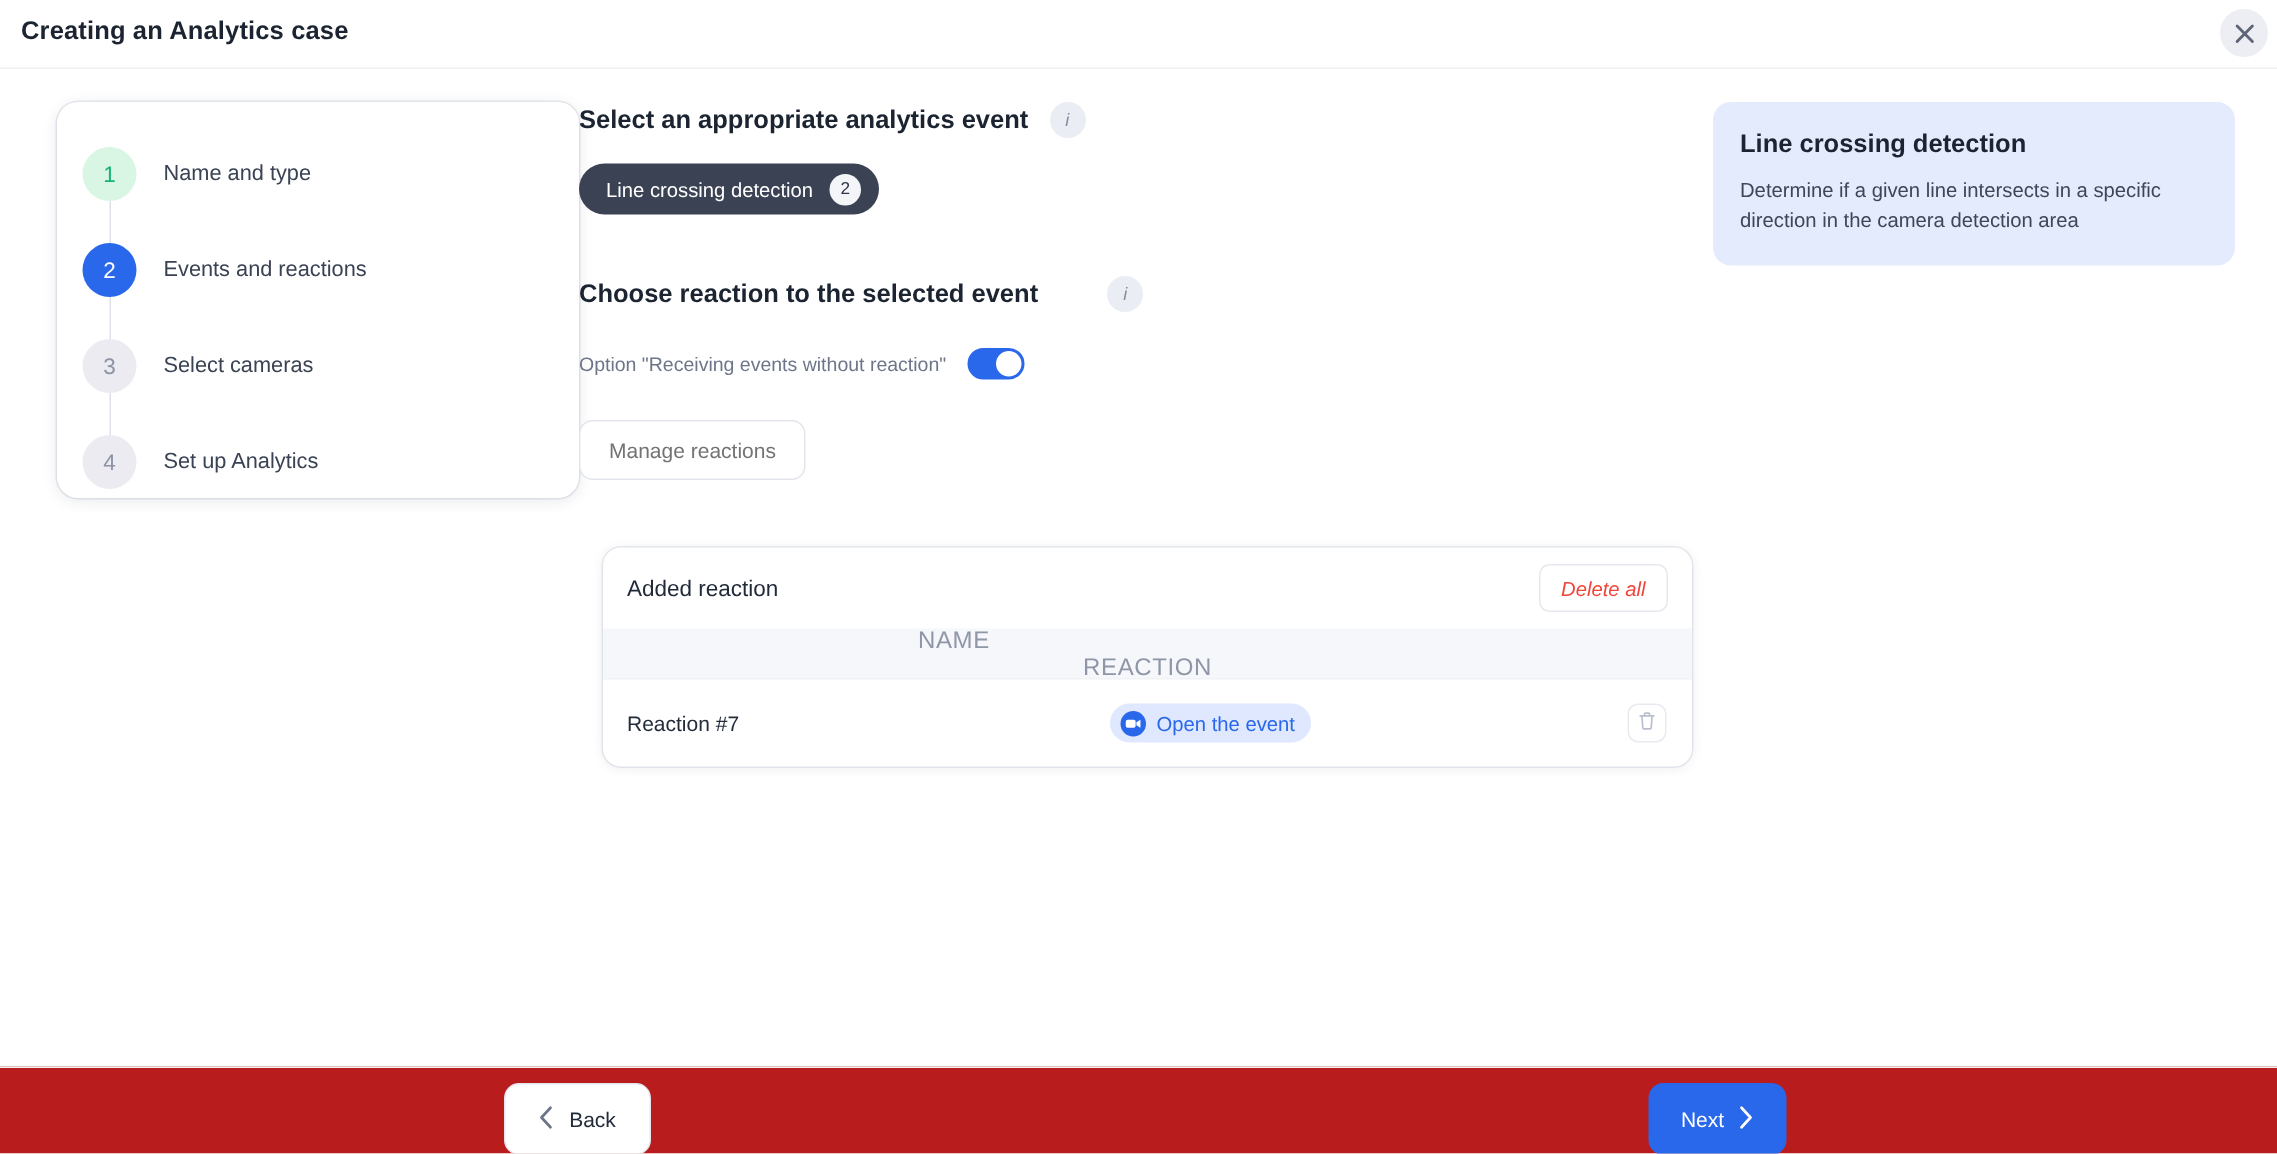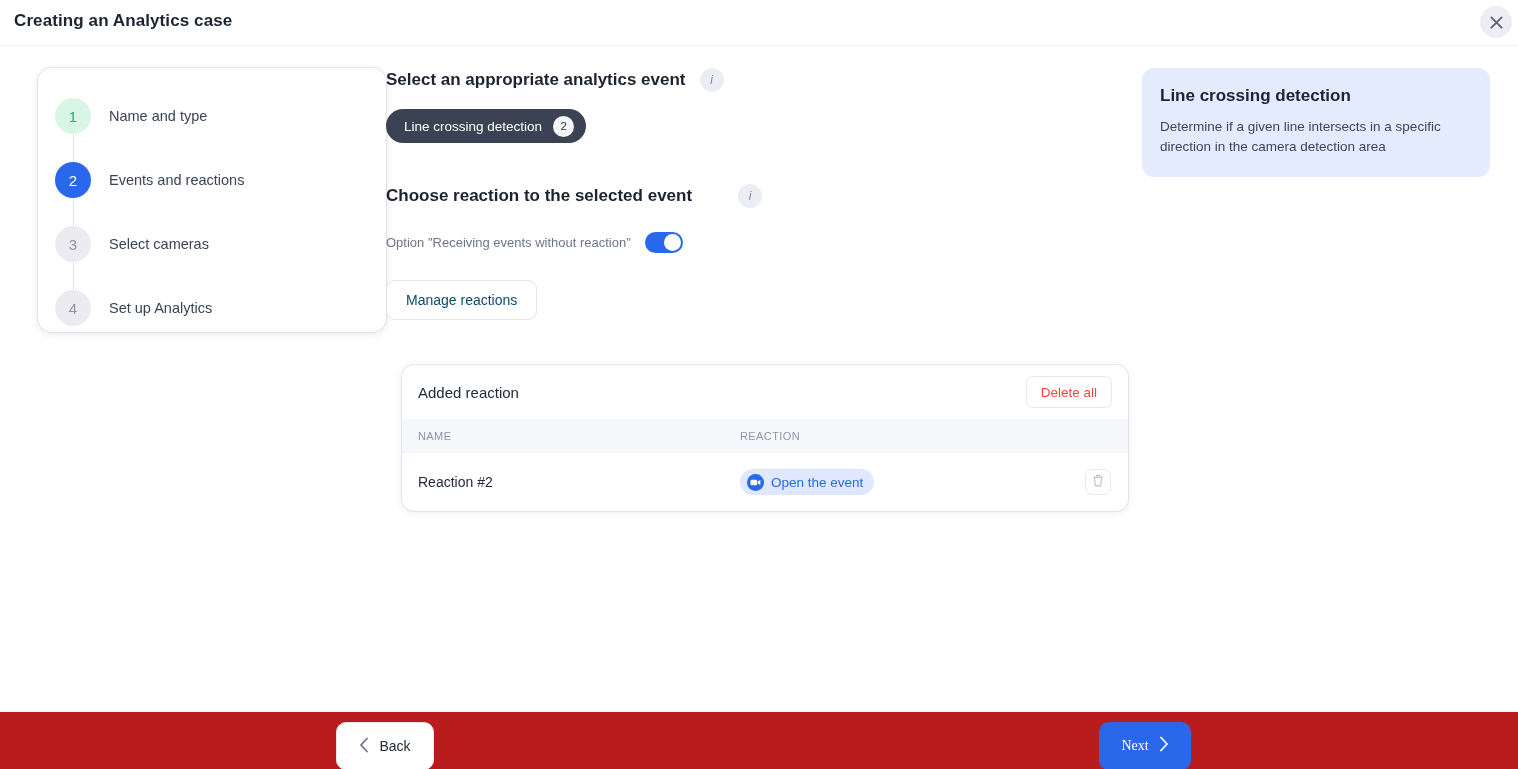--- a/index.html
+++ b/index.html
@@ -193,21 +193,21 @@
     display: inline-flex;
     align-items: center;
     justify-content: center;
     height: 40px;
     margin-top: 27px;
     padding: 0 19px;
     border: 1px solid #e2e5ec;
     border-radius: 9px;
     background: #ffffff;
     font-size: 14px;
-    color: #0c4a6e;
+    color: #737373;
     font-family: inherit;
     cursor: pointer;
   }
 
   
   .table-card {
     position: absolute;
     left: 402px;
     top: 365px;
     width: 726px;
@@ -227,29 +227,31 @@
   .delete-all-button {
     height: 32px;
     padding: 0 14px;
     border: 1px solid #e6e8ef;
     border-radius: 7px;
     background: #ffffff;
     color: #f0453a;
     font-size: 13.5px;
     font-family: inherit;
     cursor: pointer;
+    font-style: italic;
   }
   .table-colhead {
     display: flex;
     align-items: center;
     height: 33px;
     background: #f6f7fb;
-    font-size: 11px;
+    font-size: 16px;
     letter-spacing: 0.4px;
     color: #8f96a8;
+    flex-direction: column;
   }
   .col-name     { width: 338px; padding-left: 16px; }
   .col-reaction { flex: 1; }
   .col-actions  { width: 60px; }
 
   .table-row {
     display: flex;
     align-items: center;
     height: 59px;
     border-top: 1px solid #f0f2f6;
@@ -349,21 +351,21 @@
     height: 48px;
     border: none;
     border-radius: 10px;
     background: #2968ea;
     display: flex;
     align-items: center;
     justify-content: center;
     gap: 10px;
     font-size: 14px;
     color: #ffffff;
-    font-family: Liberation Serif, serif;
+    font-family: Liberation Sans, sans-serif;
     cursor: pointer;
   }
 </style>
 </head>
 <body>
 
 <div class="window">
 
   <div class="titlebar">
     <div class="titlebar-title">Creating an Analytics case</div>
@@ -438,21 +440,21 @@
       <button class="delete-all-button">Delete all</button>
     </div>
 
     <div class="table-colhead">
       <span class="col-name">NAME</span>
       <span class="col-reaction">REACTION</span>
       <span class="col-actions"></span>
     </div>
 
     <div class="table-row">
-      <span class="col-name">Reaction #2</span>
+      <span class="col-name">Reaction #7</span>
       <span class="col-reaction">
         <span class="reaction-pill">
           <span class="cam-badge">
             <svg width="11" height="9" viewBox="0 0 11 9" aria-hidden="true">
               <rect x="0.5" y="1.8" width="6.6" height="5.4" rx="1.3" fill="#ffffff"></rect>
               <path d="M7.6 3.5 L10.3 1.9 L10.3 7.1 L7.6 5.5 Z" fill="#ffffff"></path>
             </svg>
           </span>
           <span>Open the event</span>
         </span>

